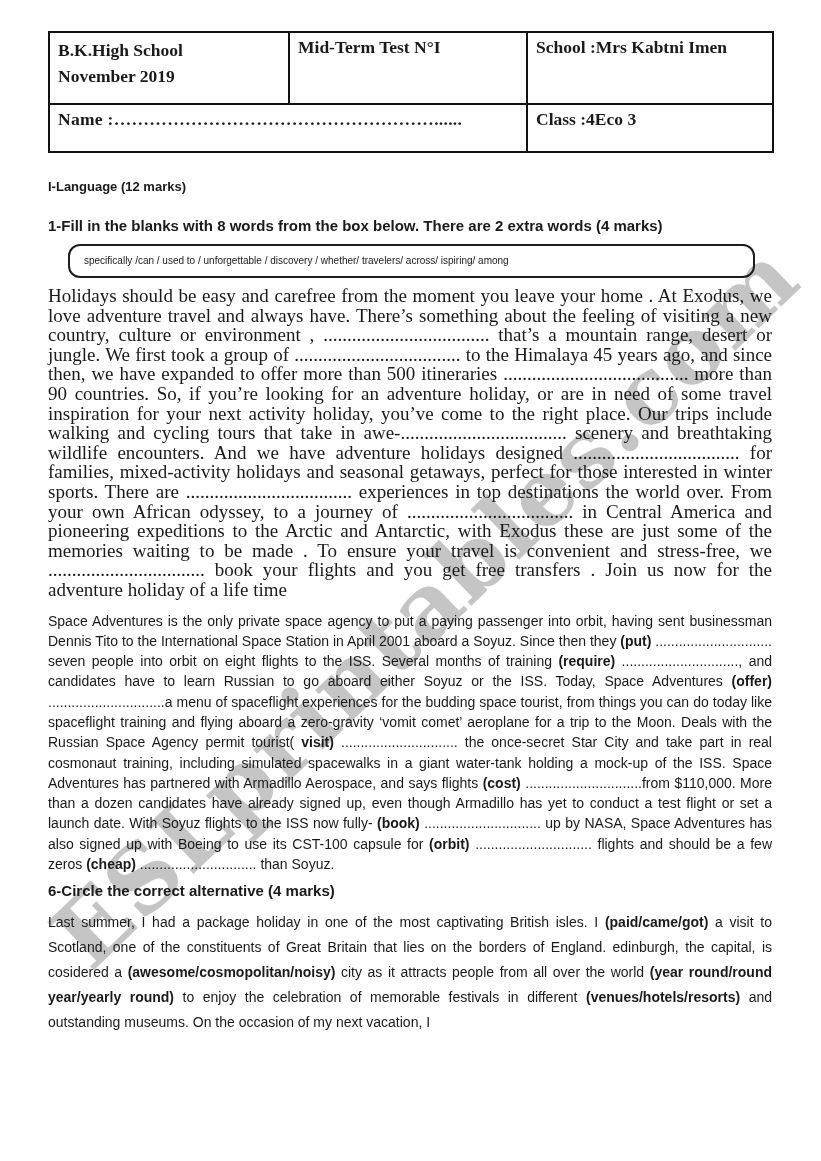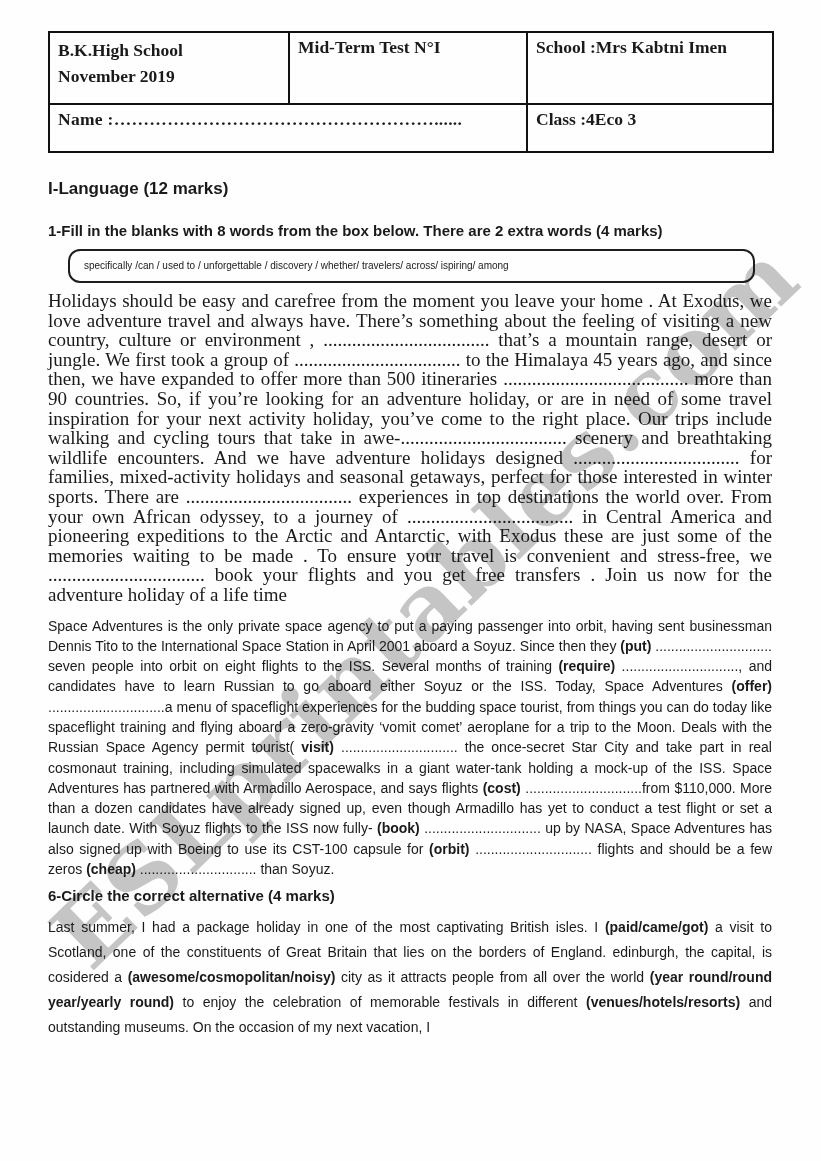--- a/index.html
+++ b/index.html
@@ -51,21 +51,21 @@
   }
   td.school-cell { height: 62px; line-height: 1.5; padding-left: 11px; padding-top: 7px; }
   td.title-cell  { vertical-align: middle; padding-top: 18px; }
   td.teacher-cell{ padding-top: 7px; }
   td.name-cell   { height: 38px; vertical-align: middle; padding-left: 38px; letter-spacing: 0.3px; }
   td.class-cell  { vertical-align: middle; padding-left: 54px; border-radius: 22px; }
   
   .sec-title {
     margin-top: 26px;
     font-weight: bold;
-    font-size: 17px;
+    font-size: 13px;
   }
   .instr {
     margin-top: 23px;
     font-weight: bold;
     font-size: 15px;
   }
   .instr2 { margin-top: 6px; }
   .instr3 { margin-top: 8px; }
   
   .wordbox {

